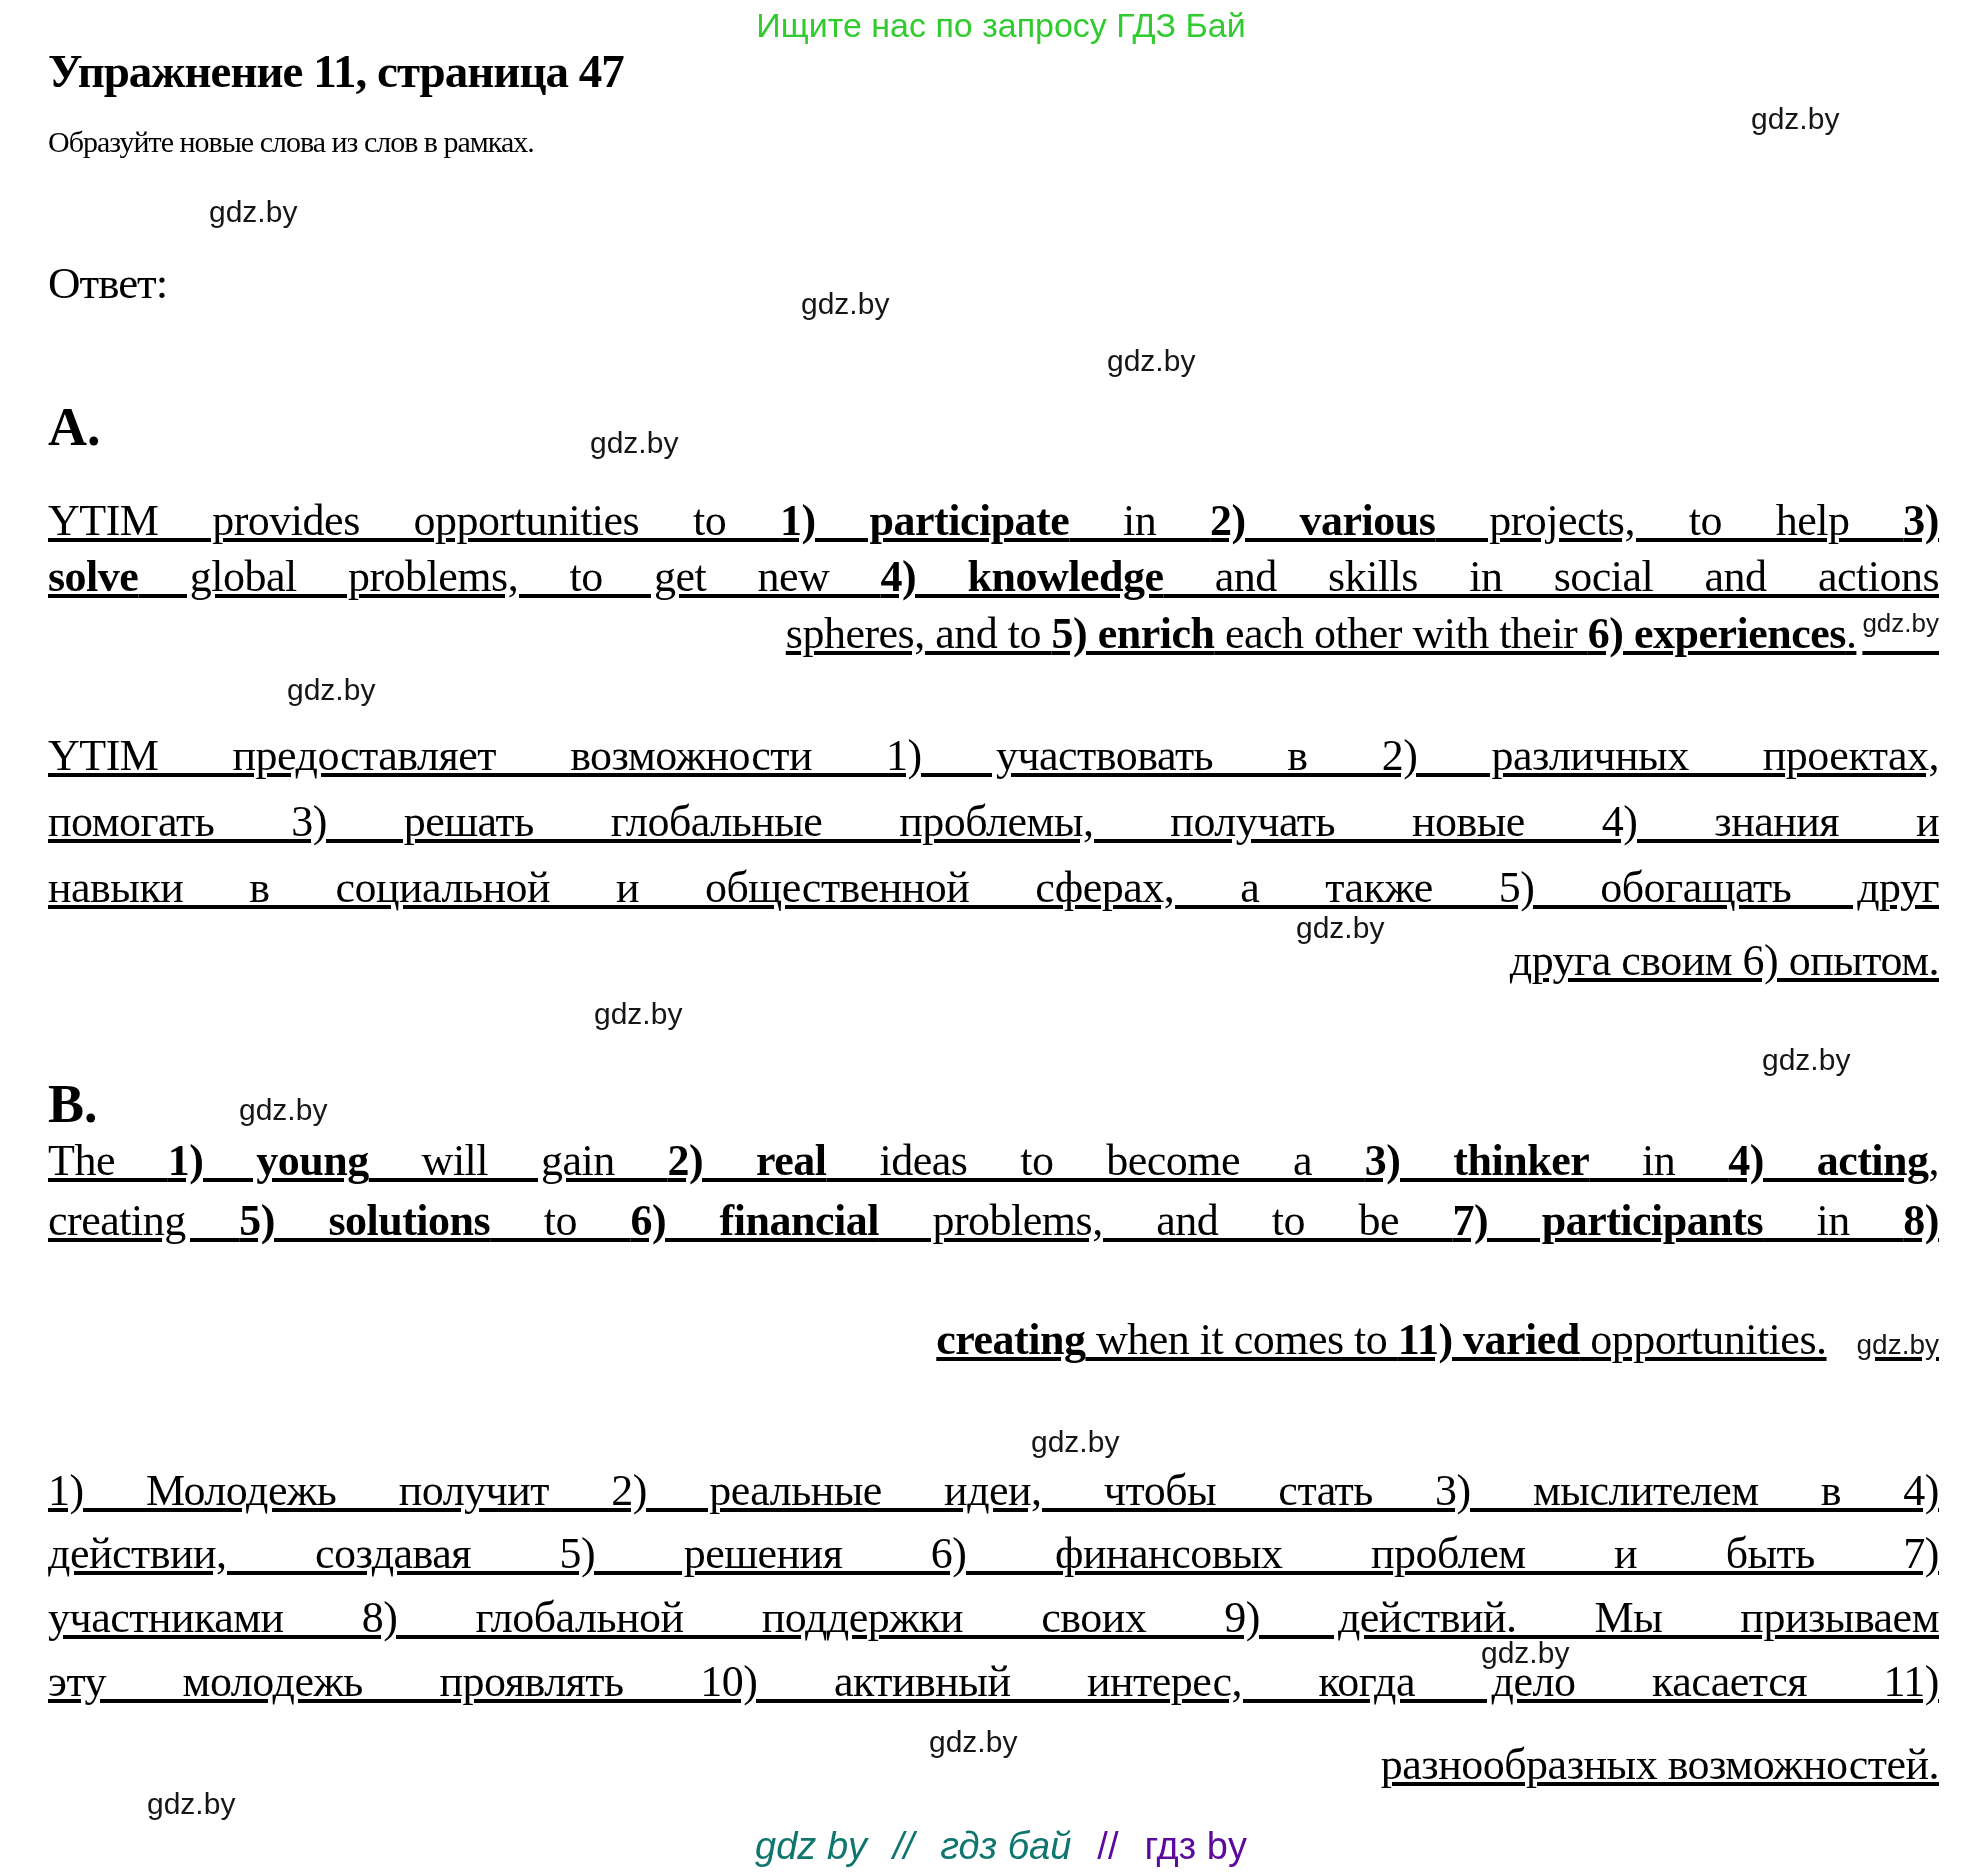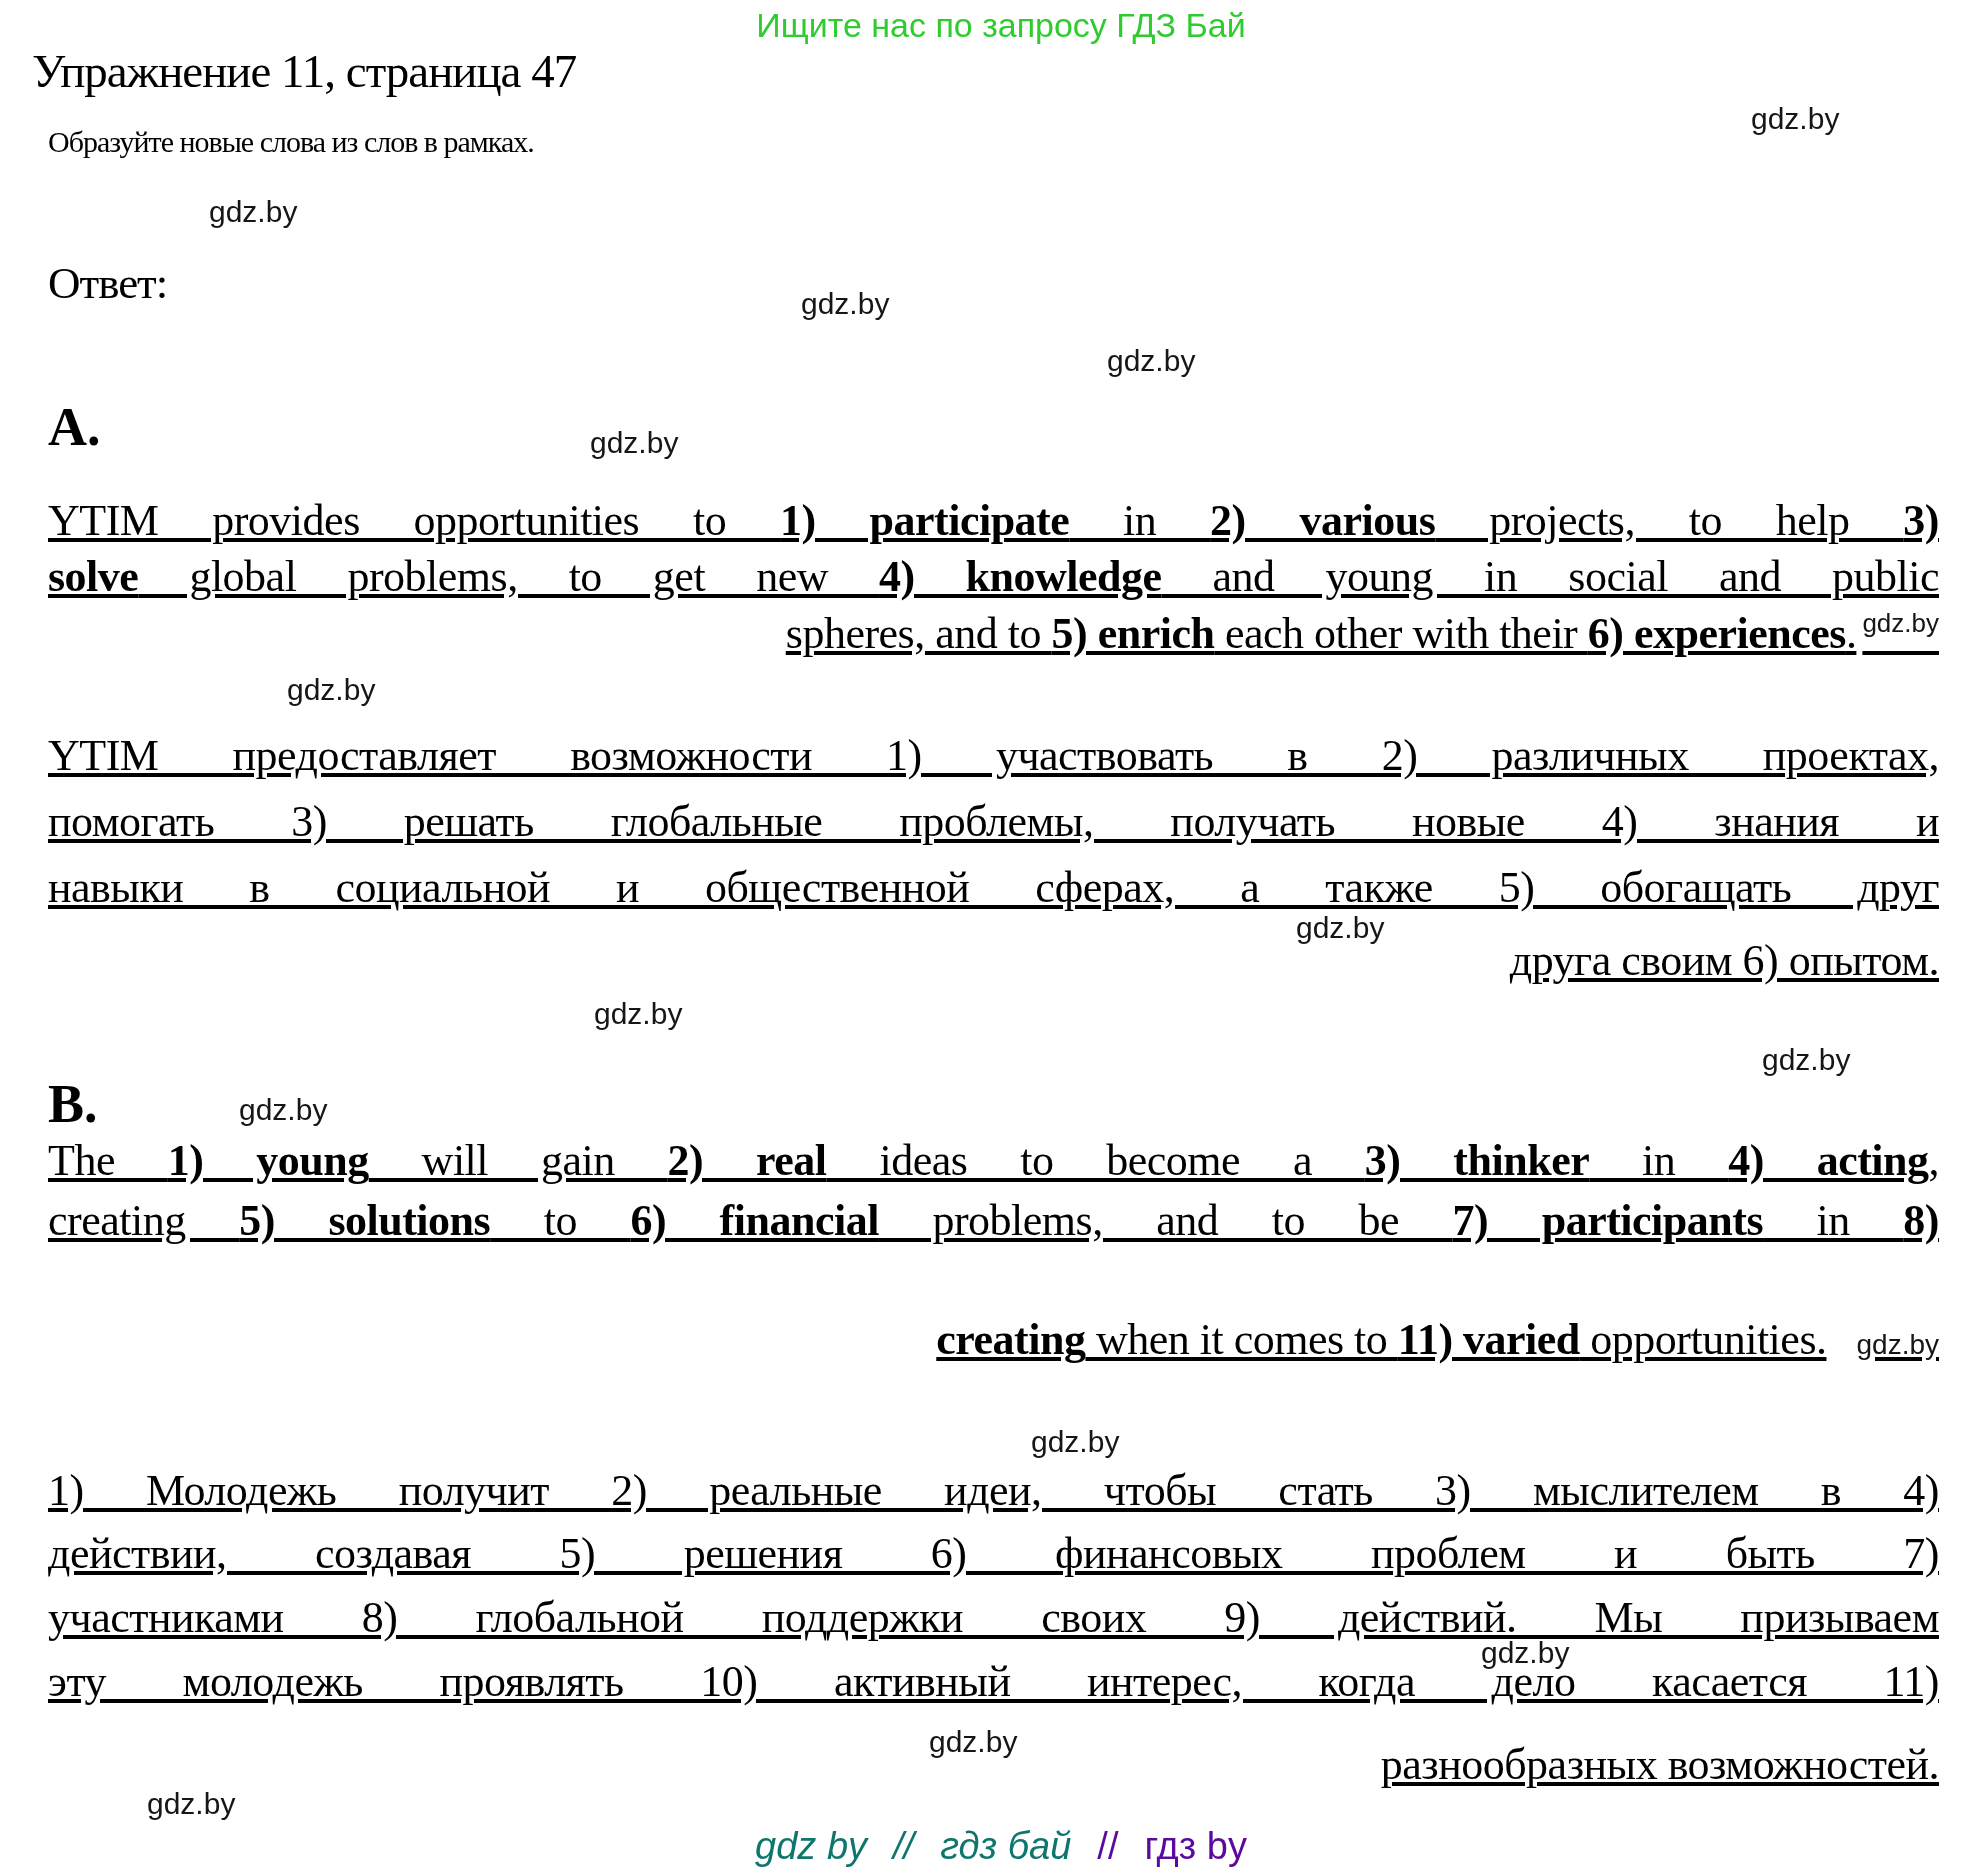--- a/index.html
+++ b/index.html
@@ -5,22 +5,22 @@
   html,body{margin:0;padding:0;background:#ffffff;}
   .page{
     position:relative;width:1982px;height:1875px;background:#ffffff;
     font-family:"Liberation Serif", serif;color:#000;overflow:hidden;padding-left:20px;
   }
   .banner{
     position:absolute;top:6px;left:0;width:100%;text-align:center;
     font-family:"Liberation Sans", sans-serif;font-size:34px;color:#2fcb2f;
   }
   .title{
-    position:absolute;left:32px;top:44px;margin:0;
-    font-size:47px;font-weight:normal;letter-spacing:-1px;
+    position:absolute;left:48px;top:44px;margin:0;
+    font-size:47px;font-weight:bold;letter-spacing:-1px;
   }
   .instruction{position:absolute;left:48px;top:125px;font-size:30px;letter-spacing:-1px;}
   .answer-label{position:absolute;left:48px;top:257px;font-size:45px;letter-spacing:-1px;}
   .section-label{position:absolute;left:48px;font-size:54px;font-weight:bold;}
   .sec-a{top:396px;}
   .sec-b{top:1073px;}
   .line{
     position:absolute;left:48px;width:1891px;
     font-size:44px;line-height:1.2;letter-spacing:-0.5px;white-space:normal;text-decoration:underline;
   }
@@ -54,21 +54,21 @@
 
   <div class="banner">Ищите нас по запросу ГДЗ Бай</div>
 
   <h1 class="title">Упражнение 11, страница 47</h1>
   <div class="instruction">Образуйте новые слова из слов в рамках.</div>
   <div class="answer-label">Ответ:</div>
 
   <div class="section-label sec-a">A.</div>
 
   <div class="line just" style="top:495px"><span>YTIM provides opportunities to </span><b>1) participate</b><span> in </span><b>2) various</b><span> projects, to help </span><b>3)</b></div>
-  <div class="line just" style="top:551px"><b>solve</b><span> global problems, to get new </span><b>4) knowledge</b><span> and young in social and public</span></div>
+  <div class="line just" style="top:551px"><b>solve</b><span> global problems, to get new </span><b>4) knowledge</b><span> and skills in social and actions</span></div>
   <div class="line last" style="top:608px"><span>spheres, and to </span><b>5) enrich</b><span> each other with their </span><b>6) experiences</b><span>.</span><span class="sup">gdz.by</span></div>
 
   <div class="line just" style="top:730px">YTIM предоставляет возможности 1) участвовать в 2) различных проектах,</div>
   <div class="line just" style="top:796px">помогать 3) решать глобальные проблемы, получать новые 4) знания и</div>
   <div class="line just" style="top:862px">навыки в социальной и общественной сферах, а также 5) обогащать друг</div>
   <div class="line last" style="top:935px">друга своим 6) опытом.</div>
 
   <div class="section-label sec-b">B.</div>
 
   <div class="line just" style="top:1135px"><span>The </span><b>1) young</b><span> will gain </span><b>2) real</b><span> ideas to become a </span><b>3) thinker</b><span> in </span><b>4) acting</b><span>,</span></div>

